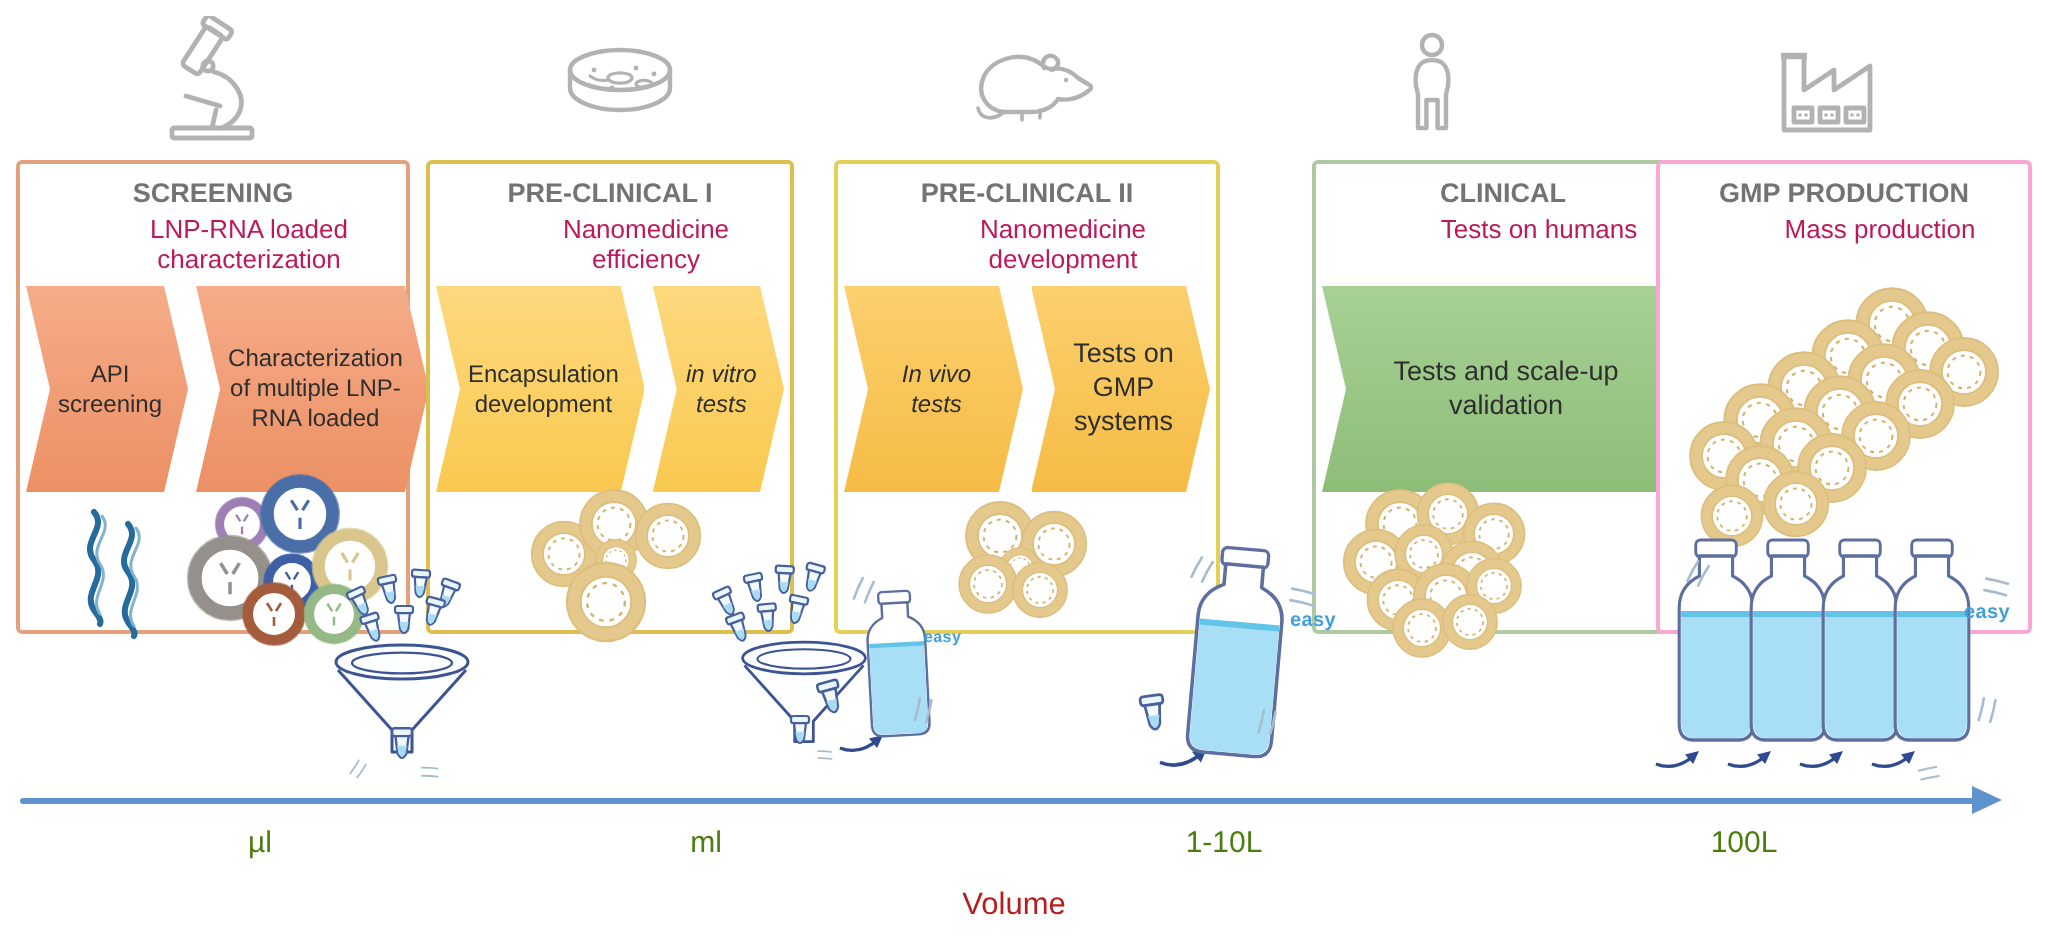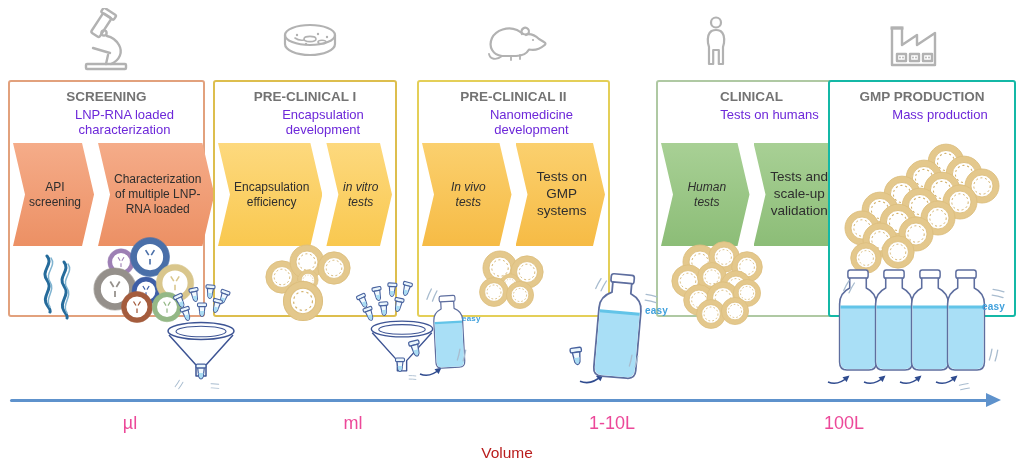--- a/index.html
+++ b/index.html
@@ -3,46 +3,46 @@
 <meta charset="utf-8">
 <style>
   html,body{margin:0;padding:0;background:#ffffff;}
   .canvas{position:relative;width:1024px;height:470px;background:#ffffff;overflow:hidden;
           font-family:"Liberation Sans",sans-serif;color:#222;}
   
   .stage-icon{position:absolute;}
   
   .panel{position:absolute;top:80px;height:237px;background:#fff;border-radius:3px;box-sizing:border-box;}
   .panel .ptitle{margin-top:7px;text-align:center;font-weight:bold;font-size:13.5px;color:#737373;line-height:1.15;}
-  .panel .psub{margin-top:2px;text-align:center;font-size:13px;color:#6d28d9;line-height:1.2;padding:0 14px;margin-left:36px;}
+  .panel .psub{margin-top:2px;text-align:center;font-size:13px;color:#be185d;line-height:1.2;padding:0 14px;margin-left:36px;}
   .p1{left:8px;width:197px;border:2px solid #E2A17D;}
   .p2{left:213px;width:184px;border:2px solid #DDBE4E;}
   .p3{left:417px;width:193px;border:2px solid #E4CF58;}
   .p4{left:656px;width:191px;border:2px solid #AFC9A3;}
-  .p5{left:828px;width:188px;border:2px solid #14b8a6;}
+  .p5{left:828px;width:188px;border:2px solid #f9a8d4;}
   .chevrons{position:absolute;left:3px;right:3px;top:61px;height:103px;display:flex;gap:4px;}
   .chev{flex:1;display:flex;align-items:center;justify-content:center;text-align:center;
         padding:4px 13px 4px 16px;box-sizing:border-box;
         clip-path:polygon(0 0,calc(100% - 12px) 0,100% 50%,calc(100% - 12px) 100%,0 100%,12px 50%);
         font-size:12px;color:#2e2e2e;line-height:1.25;}
   .p1 .chev{background:linear-gradient(#F5AC89,#EC9064);}
   .p2 .chev{background:linear-gradient(#FDD97E,#F9C84F);}
   .p3 .chev{background:linear-gradient(#FBD06E,#F6BB45);}
   .p4 .chev{background:linear-gradient(#A8D095,#8CBD77);}
   .chev.italic{font-style:italic;}
   .chev.big{font-size:13.5px;}
   
   .overlay{position:absolute;left:0;top:0;pointer-events:none;}
   .easy{position:absolute;color:#3FA0DC;font-weight:bold;font-size:10px;letter-spacing:0.2px;}
   .easy.small{font-size:8px;}
   
   .axis-line{position:absolute;left:10px;top:399px;width:978px;height:3px;background:#5E92CC;border-radius:2px;}
   .axis-head{position:absolute;left:986px;top:393px;width:0;height:0;
              border-left:15px solid #5E92CC;border-top:7.5px solid transparent;border-bottom:7.5px solid transparent;}
-  .tick{position:absolute;top:413px;transform:translateX(-50%);color:#ec4899;font-size:18px;}
+  .tick{position:absolute;top:413px;transform:translateX(-50%);color:#4d7c0f;font-size:15px;}
   .axis-title{position:absolute;top:444px;transform:translateX(-50%);color:#b91c1c;font-size:15.5px;text-align:center;}
 </style>
 </head>
 <body>
 
 <div class="canvas">
 
   <svg class="stage-icon" style="left:78px;top:8px" width="56" height="66" viewBox="0 0 56 66">
     <g fill="none" stroke="#B2B2B2" stroke-width="2.4" stroke-linecap="round" stroke-linejoin="round">
       <rect x="8" y="56" width="40" height="5" rx="1"></rect>
@@ -110,41 +110,40 @@
     <div class="ptitle">SCREENING</div>
     <div class="psub">LNP-RNA loaded characterization</div>
     <div class="chevrons">
       <div class="chev">API screening</div>
       <div class="chev">Characterization of multiple LNP-RNA loaded</div>
     </div>
   </div>
 
   <div class="panel p2">
     <div class="ptitle">PRE-CLINICAL I</div>
-    <div class="psub">Encapsulation development</div>
+    <div class="psub">Nanomedicine efficiency</div>
     <div class="chevrons">
-      <div class="chev">Encapsulation efficiency</div>
+      <div class="chev">Encapsulation development</div>
       <div class="chev italic">in vitro tests</div>
     </div>
   </div>
 
   <div class="panel p3">
     <div class="ptitle">PRE-CLINICAL II</div>
     <div class="psub">Nanomedicine development</div>
     <div class="chevrons">
       <div class="chev italic">In vivo tests</div>
       <div class="chev big">Tests on GMP systems</div>
     </div>
   </div>
 
   <div class="panel p4">
     <div class="ptitle">CLINICAL</div>
     <div class="psub">Tests on humans</div>
     <div class="chevrons">
-      <div class="chev italic">Human tests</div>
       <div class="chev big">Tests and scale-up validation</div>
     </div>
   </div>
 
   <div class="panel p5">
     <div class="ptitle">GMP PRODUCTION</div>
     <div class="psub">Mass production</div>
   </div>
 
   <svg class="overlay" width="1024" height="470" viewBox="0 0 1024 470">
@@ -314,16 +313,16 @@
 
   <span class="easy small" style="left:462px;top:314px">easy</span>
   <span class="easy" style="left:645px;top:305px">easy</span>
   <span class="easy" style="left:982px;top:301px">easy</span>
 
   <div class="axis-line"></div>
   <div class="axis-head"></div>
   <span class="tick" style="left:130px">µl</span>
   <span class="tick" style="left:353px">ml</span>
   <span class="tick" style="left:612px">1-10L</span>
-  <span class="tick" style="left:844px">100L</span>
+  <span class="tick" style="left:872px">100L</span>
   <span class="axis-title" style="left:507px">Volume</span>
 
 </div>
 
 </body></html>

